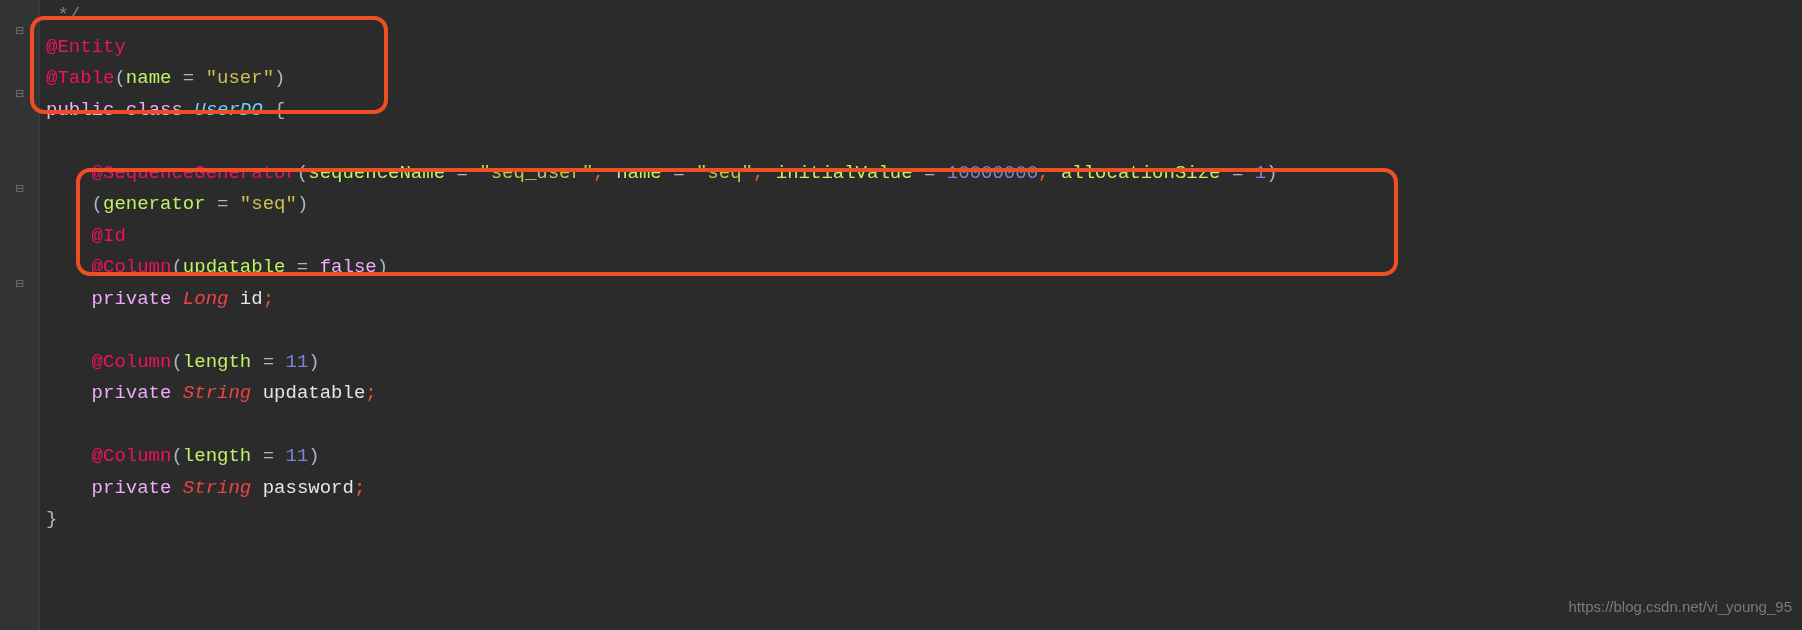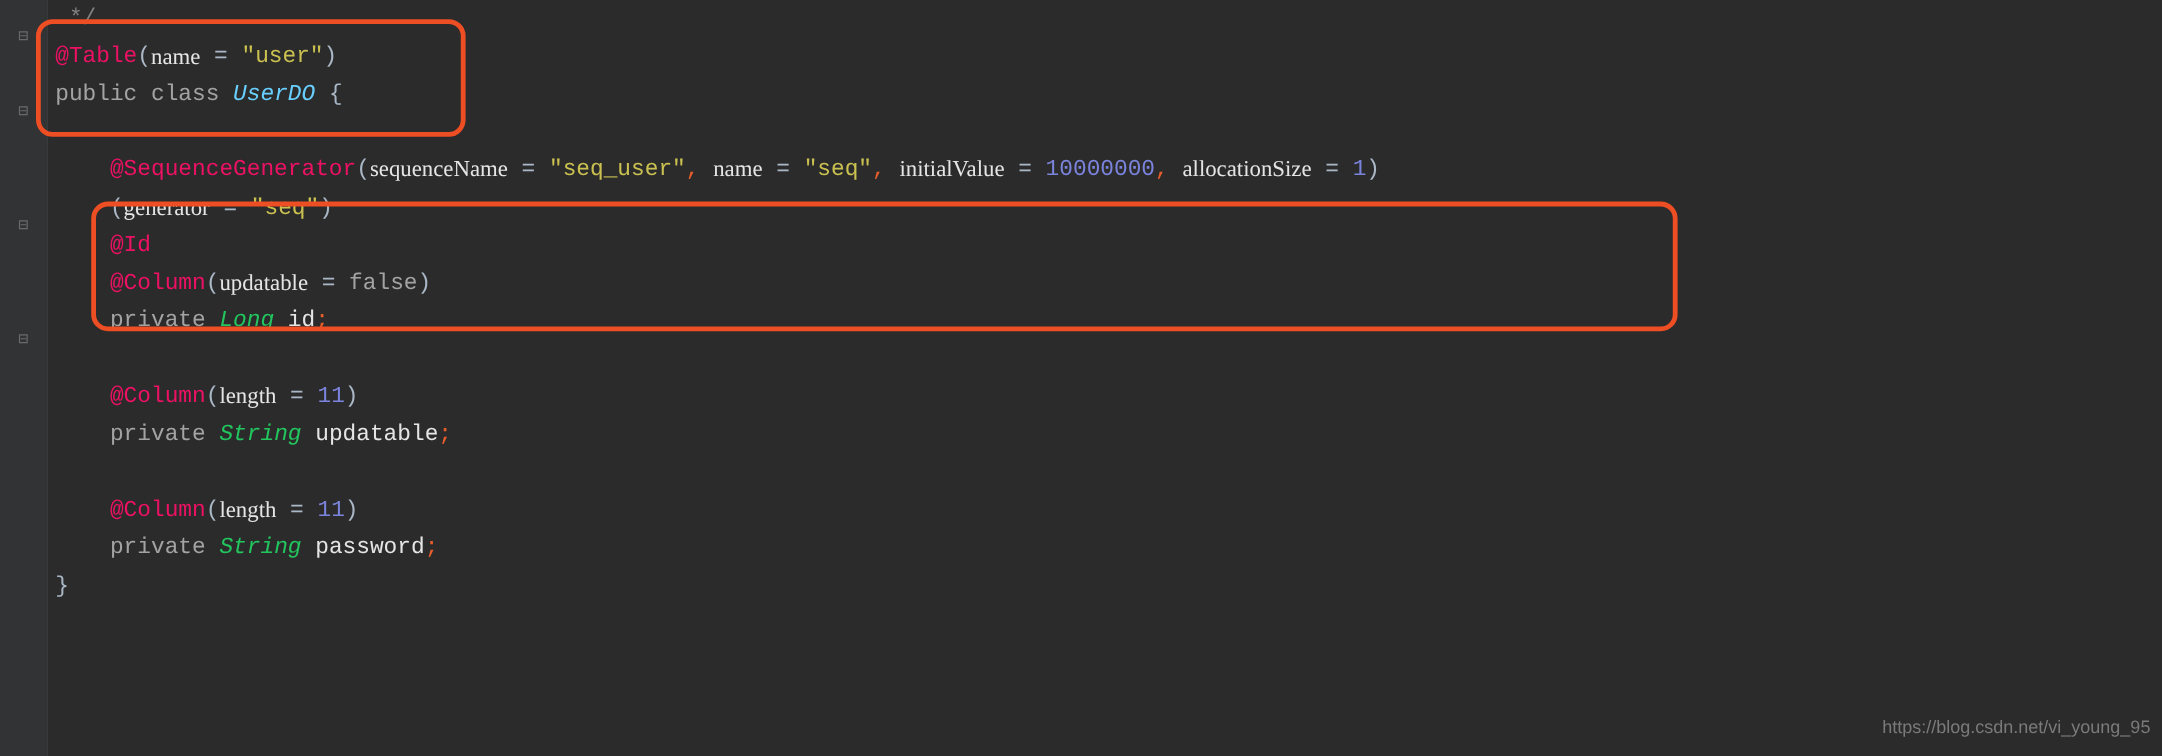--- a/index.html
+++ b/index.html
@@ -43,25 +43,25 @@
     padding-left: 6px;
   }
   .line {
     white-space: pre;
     height: 31.5px;
     display: flex;
     align-items: center;
   }
   .tok-comment { color: #808080; }
   .tok-annotation { color: #ed1164; }
-  .tok-keyword { color: #a3a3a3; }
+  .tok-keyword { color: #f0abfc; }
   .tok-classname { color: #68cfff; font-style: italic; font-family: Liberation Mono, monospace; }
-  .tok-type-italic { color: #22c55e; font-style: italic; }
+  .tok-type-italic { color: #ef4444; font-style: italic; }
   .tok-paren { color: #a9b7c6; }
-  .tok-paramname { color: #e5e5e5; font-family: Liberation Serif, serif; }
+  .tok-paramname { color: #bef264; }
   .tok-string { color: #cac151; }
   .tok-number { color: #7b84dd; }
   .tok-comma { color: #e85e2b; }
   .tok-equals { color: #a9b7c6; }
   .tok-semicolon { color: #e85e2b; }
   .tok-ident { color: #e5e5e5; }
   .tok-brace { color: #a9b7c6; }
 
   .highlight-box {
     position: absolute;
@@ -84,20 +84,21 @@
 <div class="gutter">
   <span class="gutter-icon" style="top:25px;">⊟</span>
   <span class="gutter-icon" style="top:88px;">⊟</span>
   <span class="gutter-icon" style="top:183px;">⊟</span>
   <span class="gutter-icon" style="top:278px;">⊟</span>
 </div>
 
 <div class="code-area">
   <div class="line"><span class="tok-comment"> */</span></div>
 
+  <div class="line"><span class="tok-annotation">@Entity</span></div>
 
   <div class="line"><span class="tok-annotation">@Table</span><span class="tok-paren">(</span><span class="tok-paramname">name</span><span class="tok-equals"> = </span><span class="tok-string">"user"</span><span class="tok-paren">)</span></div>
 
 
   <div class="line"><span class="tok-keyword">public</span><span> </span><span class="tok-keyword">class</span><span> </span><span class="tok-classname">UserDO</span><span> </span><span class="tok-brace">{</span></div>
 
   <div class="line"></div>
 
   <div class="line"><span>    </span><span class="tok-annotation">@SequenceGenerator</span><span class="tok-paren">(</span><span class="tok-paramname">sequenceName</span><span class="tok-equals"> = </span><span class="tok-string">"seq_user"</span><span class="tok-comma">,</span><span> </span><span class="tok-paramname">name</span><span class="tok-equals"> = </span><span class="tok-string">"seq"</span><span class="tok-comma">,</span><span> </span><span class="tok-paramname">initialValue</span><span class="tok-equals"> = </span><span class="tok-number">10000000</span><span class="tok-comma">,</span><span> </span><span class="tok-paramname">allocationSize</span><span class="tok-equals"> = </span><span class="tok-number">1</span><span class="tok-paren">)</span></div>
 

